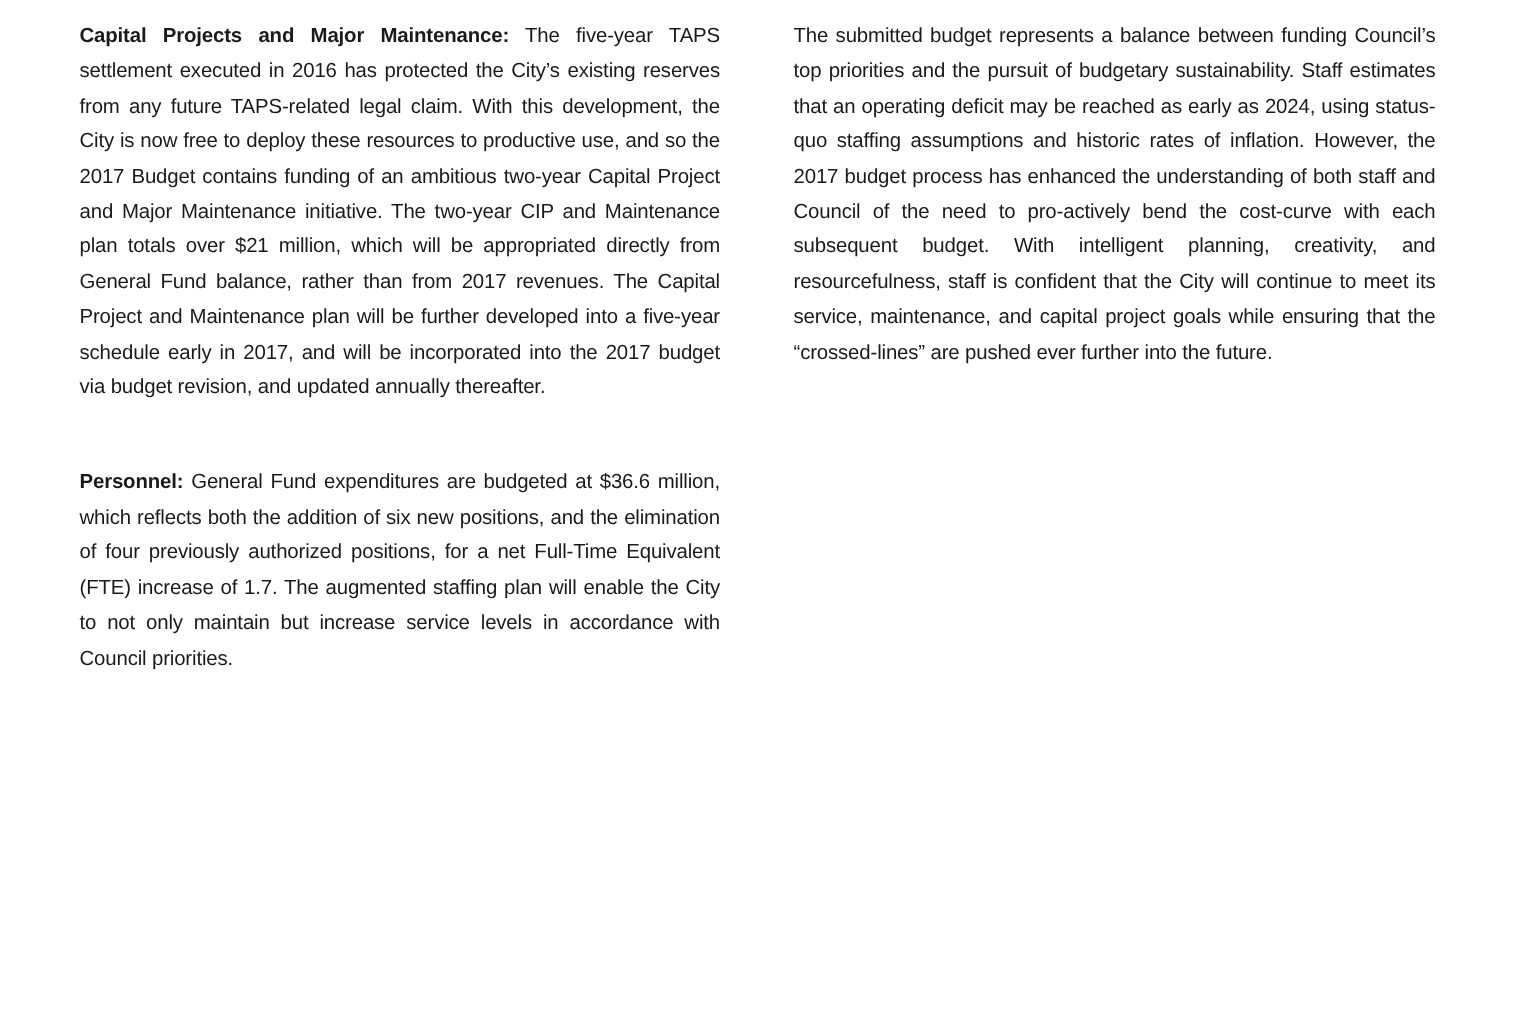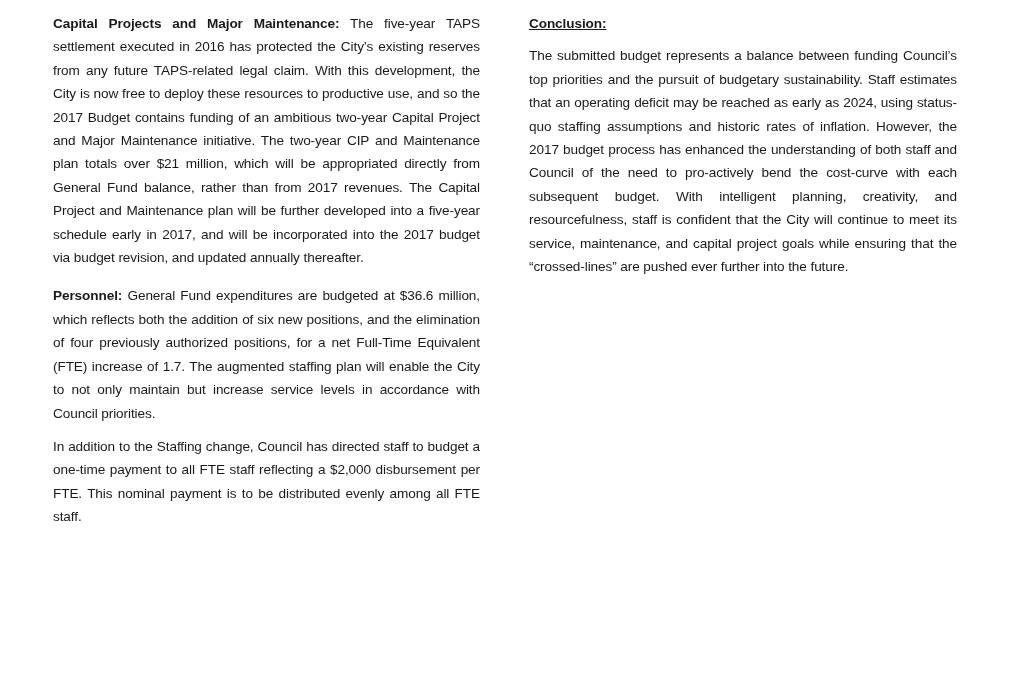--- a/index.html
+++ b/index.html
@@ -19,36 +19,34 @@
       position: absolute;
       top: 12px;
       font-size: 13.6px;
       line-height: 23.4px;
       text-align: justify;
       letter-spacing: -0.1px;
     }
     .col-left { left: 53px; width: 427px; }
     .col-right { left: 529px; width: 428px; }
     p { margin: 0; }
-    .para-gap-large { margin-top: 15px; }
+    .para-gap-large { margin-top: 40px; }
     .para-gap-small { margin-top: 10px; }
     .heading-inline { font-weight: bold; }
     .heading-block {
       font-weight: bold;
       text-decoration: underline;
       margin-bottom: 9px;
     }
   </style>
 </head>
 <body>
 
 <div class="col col-left">
   <p><span class="heading-inline">Capital Projects and Major Maintenance:</span><span> The five-year TAPS settlement executed in 2016 has protected the City’s existing reserves from any future TAPS-related legal claim.  With this development, the City is now free to deploy these resources to productive use, and so the 2017 Budget contains funding of an ambitious two-year Capital Project and Major Maintenance initiative.  The two-year CIP and Maintenance plan totals over $21 million, which will be appropriated directly from General Fund balance, rather than from 2017 revenues.  The Capital Project and Maintenance plan will be further developed into a five-year schedule early in 2017, and will be incorporated into the 2017 budget via budget revision, and updated annually thereafter.</span></p>
 
   <p class="para-gap-large"><span class="heading-inline">Personnel:</span><span>  General Fund expenditures are budgeted at $36.6 million, which reflects both the addition of six new positions, and the elimination of four previously authorized positions, for a net Full-Time Equivalent (FTE) increase of 1.7.  The augmented staffing plan will enable the City to not only maintain but increase service levels in accordance with Council priorities.</span></p>
 
-  <p class="para-gap-small">In addition to the Staffing change, Council has directed staff to budget a one-time payment to all FTE staff reflecting a $2,000 disbursement per FTE.  This nominal payment is to be distributed evenly among all FTE staff.</p>
 </div>
 
 <div class="col col-right">
-  <p class="heading-block">Conclusion:</p>
   <p>The submitted budget represents a balance between funding Council’s top priorities and the pursuit of budgetary sustainability.  Staff estimates that an operating deficit may be reached as early as 2024, using status-quo staffing assumptions and historic rates of inflation.  However, the 2017 budget process has enhanced the understanding of both staff and Council of the need to pro-actively bend the cost-curve with each subsequent budget.  With intelligent planning, creativity, and resourcefulness, staff is confident that the City will continue to meet its service, maintenance, and capital project goals while ensuring that the “crossed-lines” are pushed ever further into the future.</p>
 </div>
 
 </body></html>

